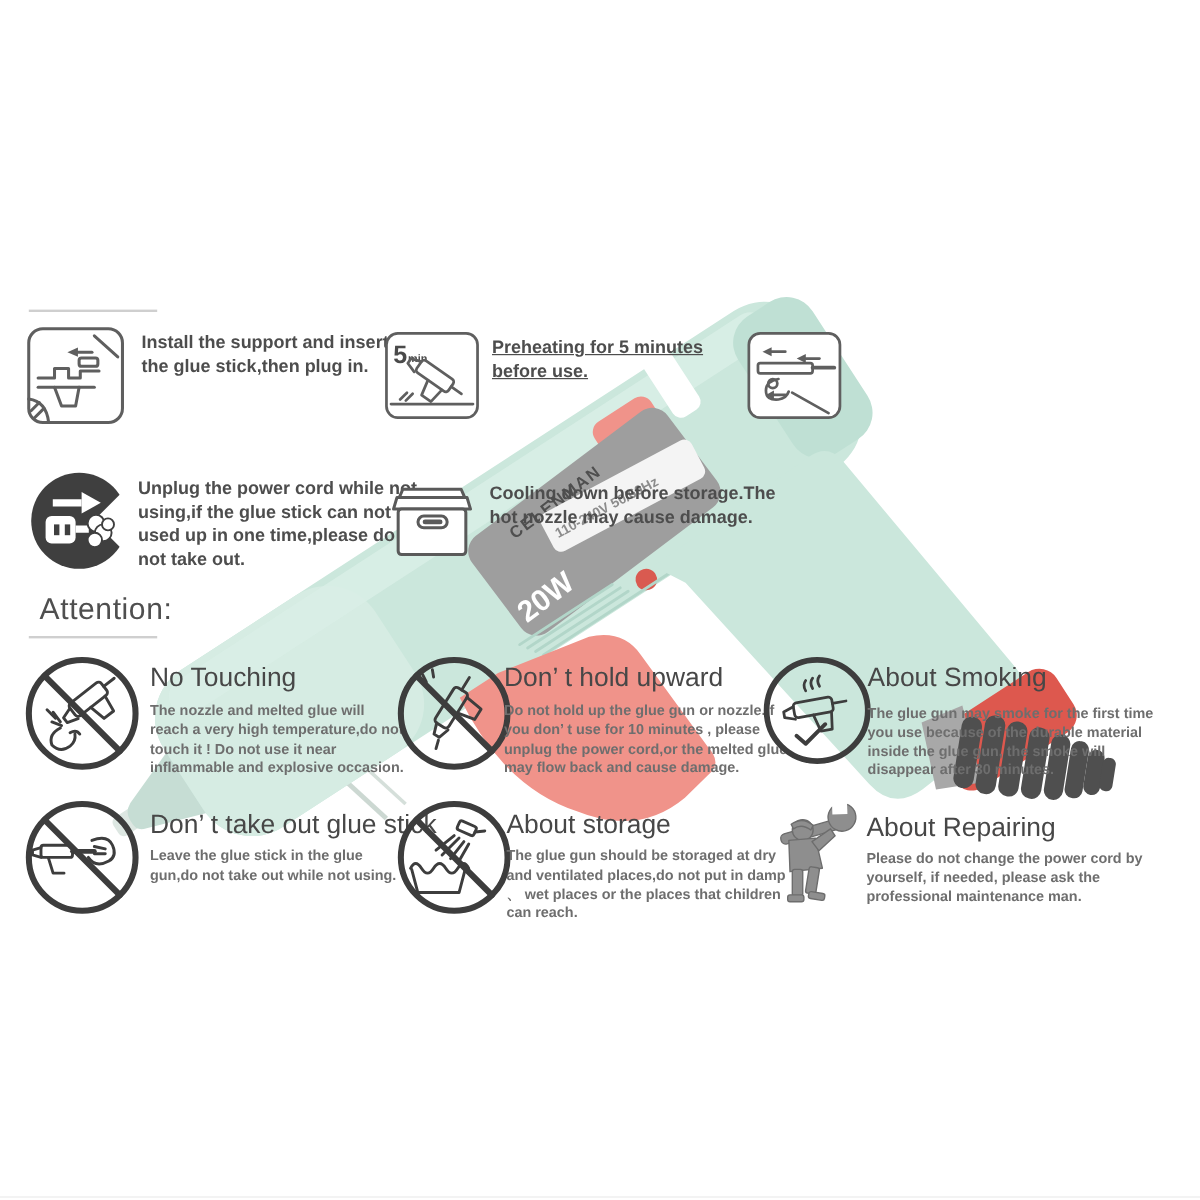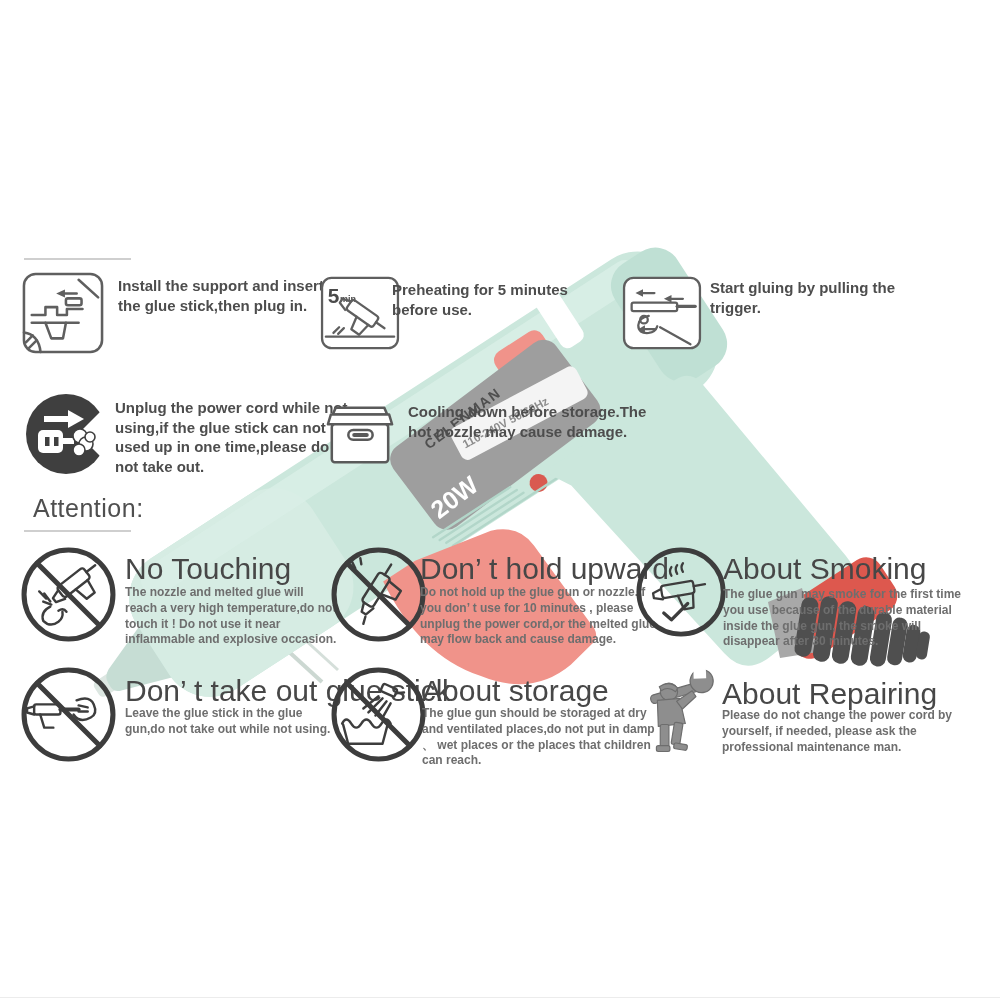--- a/index.html
+++ b/index.html
@@ -2,21 +2,21 @@
 <html><head>
 <meta charset="utf-8">
 <style>
   html,body{margin:0;padding:0;background:#fff;}
   .canvas{position:relative;width:1000px;height:1000px;background:#ffffff;overflow:hidden;
           font-family:"Liberation Sans",sans-serif;color:#4c4c4c;}
   .abs{position:absolute;}
   .h-title{font-size:25px;letter-spacing:.5px;color:#4f4f4f;}
   .h-line{height:2px;background:#cfcfcf;}
   .step-text{font-size:15px;line-height:1.3;font-weight:bold;color:#4d4d4d;}
-  .warn-title{font-size:30px;color:#474747;}
+  .warn-title{font-size:22px;color:#474747;}
   .warn-text{font-size:12px;line-height:1.32;font-weight:bold;color:#6e6e6e;}
   svg{display:block;}
   .bottom-line{left:0;right:0;bottom:2px;height:1px;background:#ececec;}
 </style>
 </head>
 <body>
 
 <div class="canvas">
 
   <svg class="abs" style="left:0;top:0;" width="1000" height="1000" viewBox="0 0 1000 1000" aria-hidden="true">
@@ -104,39 +104,38 @@
       <g transform="translate(44 42) rotate(35)">
         <rect x="-18" y="-9" width="34" height="13" rx="3"></rect>
         <path d="M-18,-6 l-9,3 v5 l9,3"></path>
         <line x1="16" y1="-3" x2="27" y2="-3"></line>
         <path d="M-4,4 l3,14 h10 l2,-14"></path>
       </g>
       <line x1="14" y1="60" x2="20" y2="54"></line>
       <line x1="19" y1="61" x2="25" y2="55"></line>
     </svg>
   </div>
-  <div class="abs step-text" style="left:392px;top:280px;width:210px;">Preheating for 5 minutes before use.</div>
+  <div class="abs step-text" style="left:410px;top:280px;width:210px;text-decoration:underline;">Preheating for 5 minutes before use.</div>
 
   <div class="abs" style="left:622px;top:276px;">
     <svg width="80" height="74" viewBox="0 0 84 78" fill="none" stroke="#5f5f5f" stroke-width="2.4" stroke-linecap="round" stroke-linejoin="round">
       <rect x="2" y="2" width="80" height="74" rx="10" fill="#ffffff"></rect>
       <line x1="34" y1="18" x2="22" y2="18"></line>
       <path d="M22,14 L14,18 L22,22 Z" fill="#5f5f5f" stroke="none"></path>
       <line x1="64" y1="24" x2="52" y2="24"></line>
       <path d="M52,20 L44,24 L52,28 Z" fill="#5f5f5f" stroke="none"></path>
       <rect x="10" y="28" width="48" height="9" rx="2"></rect>
       <line x1="58" y1="32" x2="77" y2="32" stroke-width="3.4"></line>
       <path d="M28,42 q-11,2 -11,10 q0,9 11,8 q7,-1 9,-7"></path>
       <circle cx="23" cy="46" r="4"></circle>
       <line x1="34" y1="56" x2="24" y2="56"></line>
       <path d="M24,52 L17,56 L24,60 Z" fill="#5f5f5f" stroke="none"></path>
       <path d="M40,54 L72,72"></path>
     </svg>
   </div>
-  <div class="abs step-text" style="left:710px;top:278px;width:190px;">Start gluing by pulling the trigger.</div>
 
   <div class="abs" style="left:24px;top:392px;">
     <svg width="84" height="84" viewBox="0 0 84 84">
       <circle cx="42" cy="42" r="40" fill="#3f3f3f"></circle>
       <path d="M84,12 L54,42 L84,72 Z" fill="#ffffff"></path>
       <line x1="20" y1="27" x2="44" y2="27" stroke="#ffffff" stroke-width="6"></line>
       <path d="M44,18 L60,27 L44,36 Z" fill="#ffffff"></path>
       <rect x="14" y="38" width="25" height="23" rx="5" fill="#ffffff"></rect>
       <rect x="21" y="45" width="4.5" height="9" fill="#3f3f3f"></rect>
       <rect x="30" y="45" width="4.5" height="9" fill="#3f3f3f"></rect>

